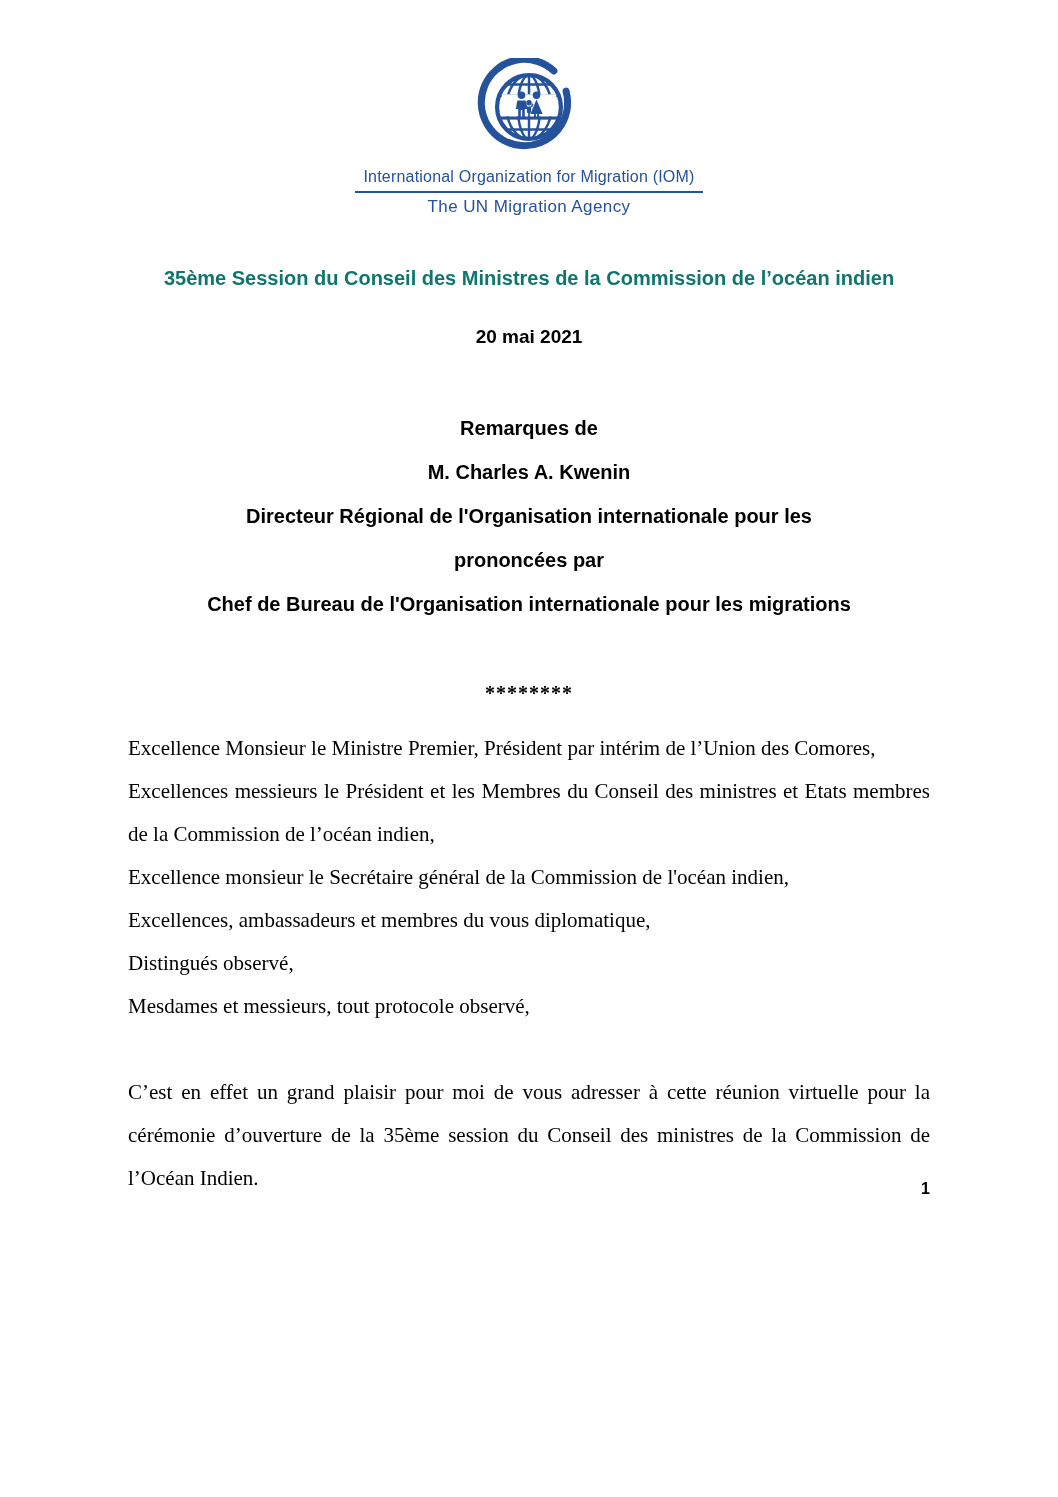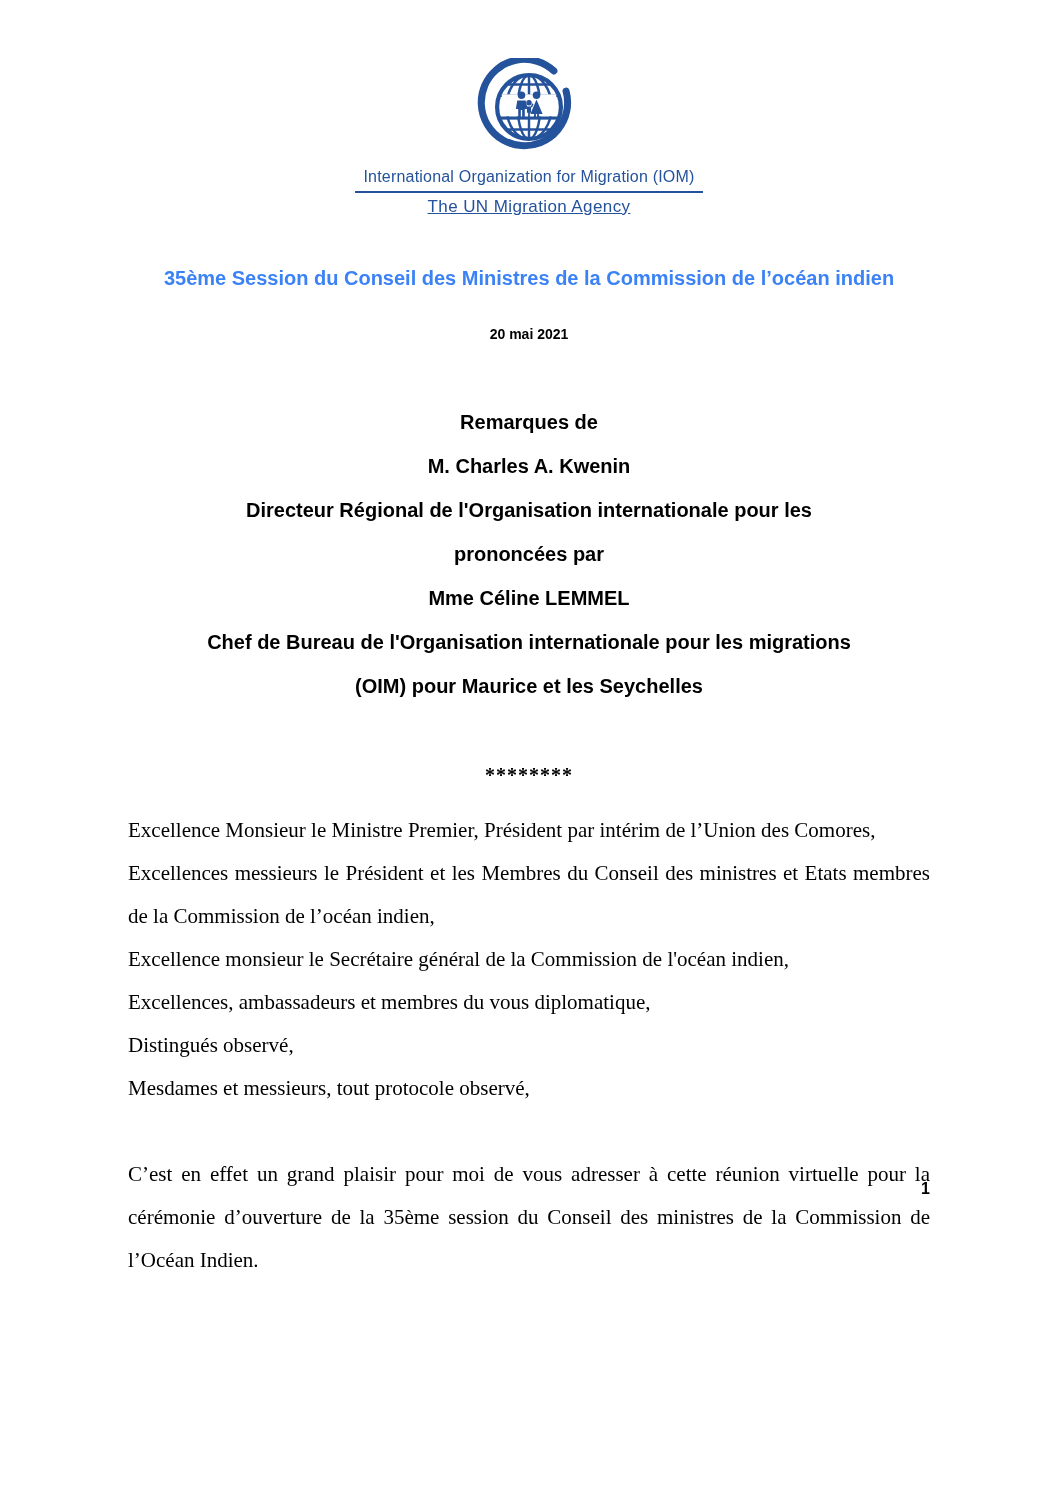--- a/index.html
+++ b/index.html
@@ -35,35 +35,34 @@
   .lh-rule {
     width: 348px;
     border: 0;
     border-top: 2px solid #24529B;
     margin: 5px auto 4px auto;
   }
   .tagline {
     font-size: 17px;
     color: #24529B;
     letter-spacing: 0.4px;
-    text-decoration: underline;
   }
   
   .doc-title {
     margin: 46px auto 0 auto;
     max-width: 810px;
     font-size: 20px;
     line-height: 31px;
     font-weight: bold;
-    color: #3b82f6;
+    color: #0f766e;
     text-align: center;
   }
   .doc-date {
     margin-top: 32px;
-    font-size: 14px;
+    font-size: 19px;
     font-weight: bold;
     text-align: center;
     color: #000000;
   }
   
   .speaker-block {
     margin-top: 58px;
     text-align: center;
   }
   .speaker-line {
@@ -156,23 +155,21 @@
 
   <h1 class="doc-title">35ème Session du Conseil des Ministres de la Commission de l’océan indien</h1>
 
   <div class="doc-date">20 mai 2021</div>
 
   <div class="speaker-block">
     <div class="speaker-line">Remarques de</div>
     <div class="speaker-line">M. Charles A. Kwenin</div>
     <div class="speaker-line">Directeur Régional de l'Organisation internationale pour les</div>
     <div class="speaker-line">prononcées par</div>
-    <div class="speaker-line">Mme Céline LEMMEL</div>
     <div class="speaker-line">Chef de Bureau de l'Organisation internationale pour les migrations</div>
-    <div class="speaker-line">(OIM) pour Maurice et les Seychelles</div>
   </div>
 
   <div class="separator">********</div>
 
   <main class="body-text">
     <p>Excellence Monsieur le Ministre Premier, Président par intérim de l’Union des Comores,</p>
     <p>Excellences messieurs le Président et les Membres du Conseil des ministres et Etats membres de la Commission de l’océan indien,</p>
     <p>Excellence monsieur le Secrétaire général de la Commission de l'océan indien,</p>
     <p>Excellences, ambassadeurs et membres du vous diplomatique,</p>
     <p>Distingués observé,</p>

